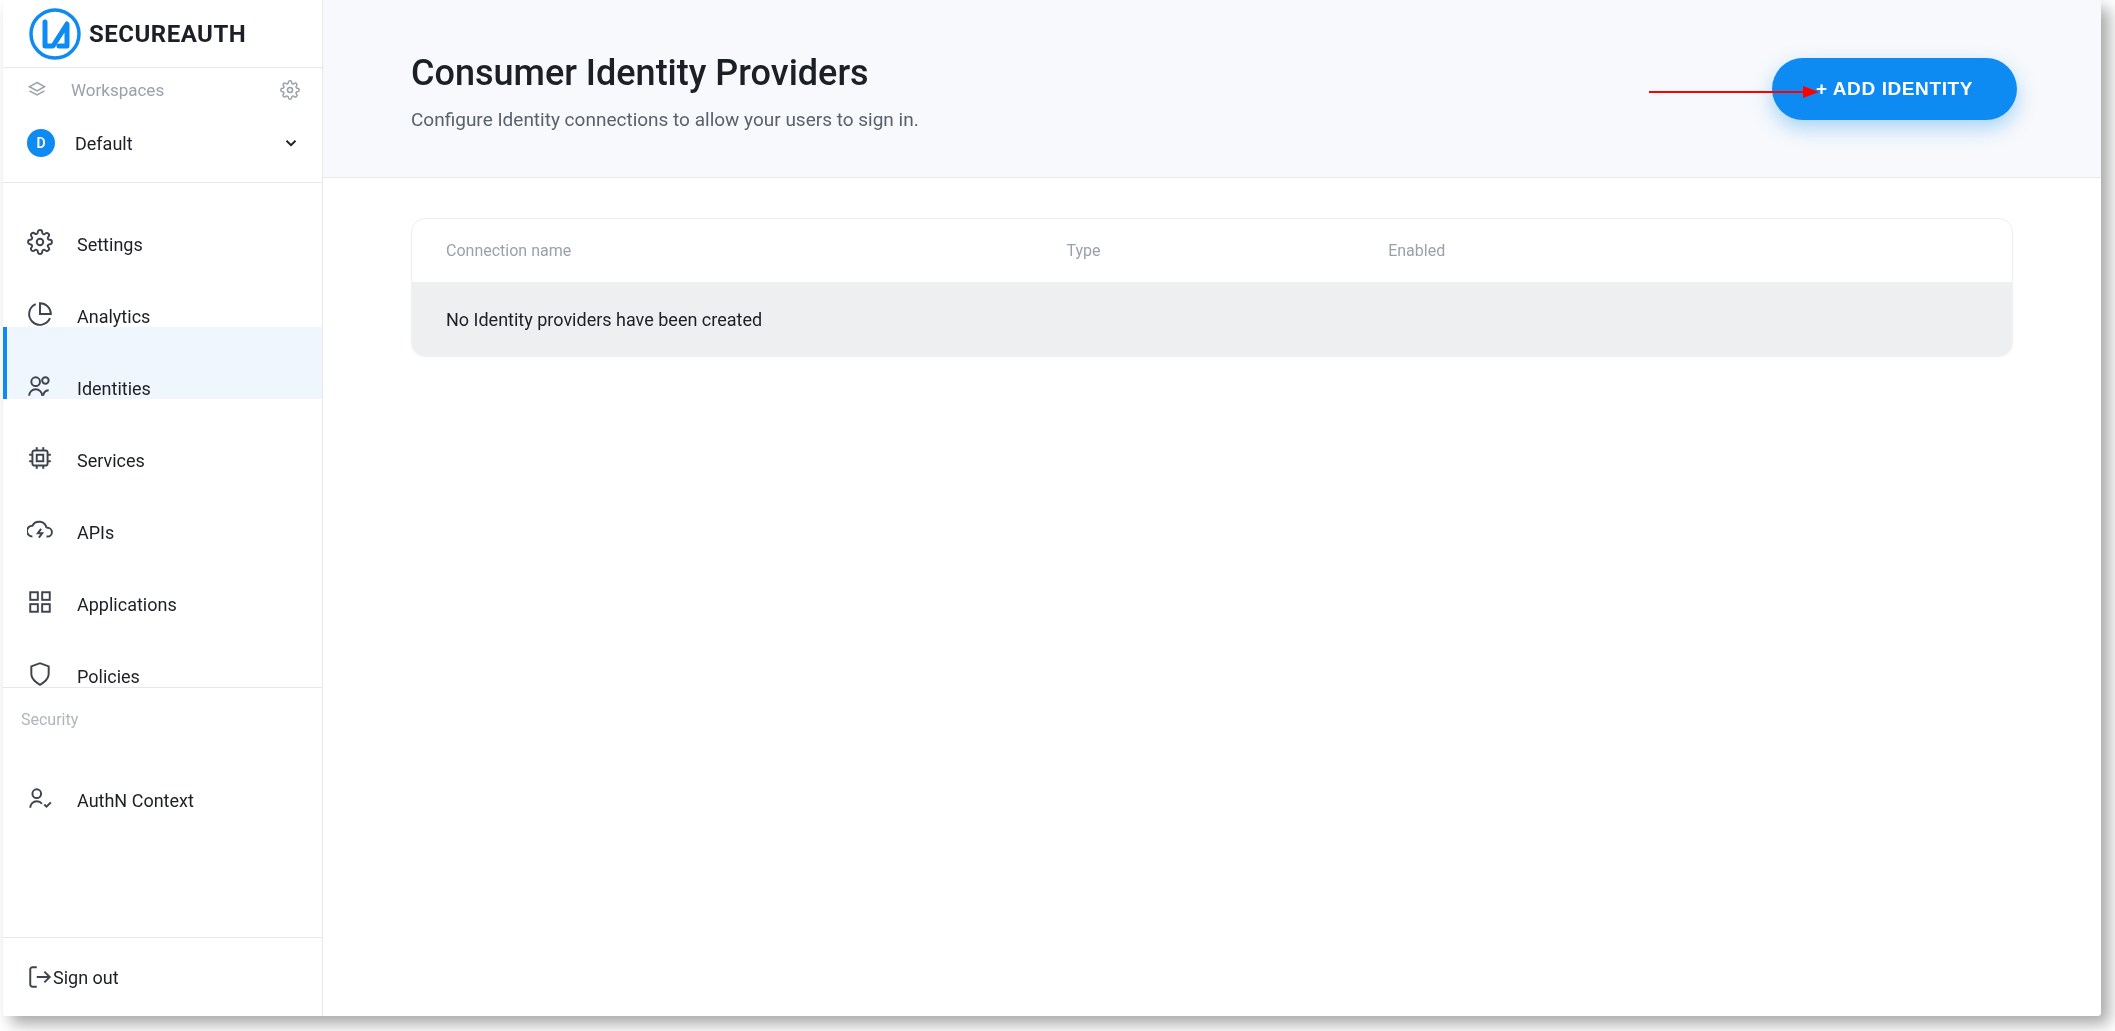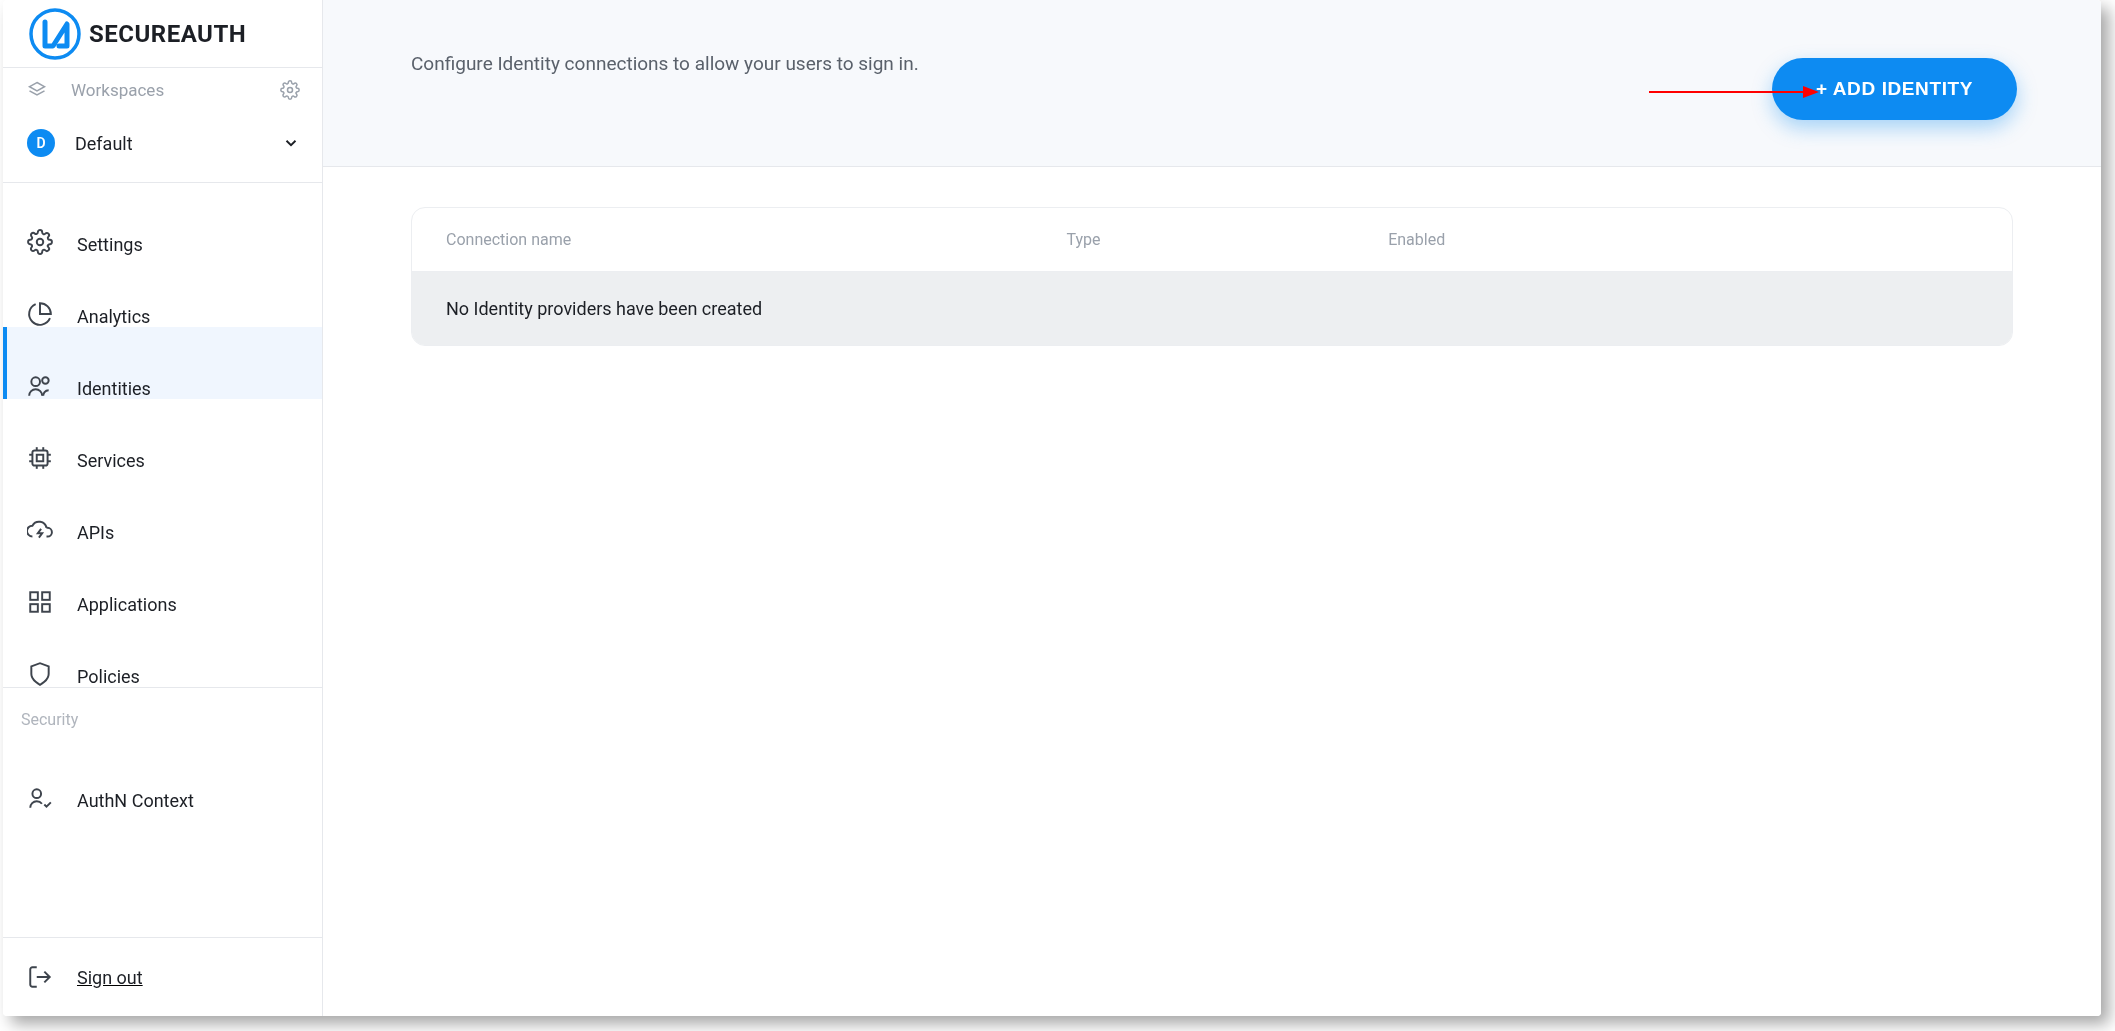--- a/index.html
+++ b/index.html
@@ -150,24 +150,22 @@
       color:#b0b5bd;
       padding: 22px 18px 10px 18px;
     }
     .sidebar-bottom {
       border-top:1px solid #e6e8ec;
     }
     .signout-row {
       height: 78px;
       display:flex;
       align-items:center;
-      gap:24px;
       padding-left:24px;
       cursor:pointer;
-      text-decoration:underline;
     }
     .signout-row .nav-icon { width:26px; height:26px; color:#3e444d; }
     
     .main {
       flex:1;
       display:flex;
       flex-direction:column;
       background:#fff;
     }
     .page-top {
@@ -360,20 +358,21 @@
             <line x1="21" y1="12" x2="9" y2="12"></line>
           </svg>
           <span class="nav-label">Sign out</span>
         </div>
       </div>
     </aside>
 
     <main class="main">
       <div class="page-top">
         <div>
+          <h1 class="page-title">Consumer Identity Providers</h1>
           <p class="page-subtitle">Configure Identity connections to allow your users to sign in.</p>
         </div>
         <button class="add-btn">+ ADD IDENTITY</button>
 
         <svg class="arrow-svg" viewBox="0 0 170 20">
           <line x1="0" y1="10" x2="158" y2="10" stroke="#ff0000" stroke-width="2"></line>
           <polygon points="170,10 154,4 154,16" fill="#ff0000"></polygon>
         </svg>
       </div>
 

